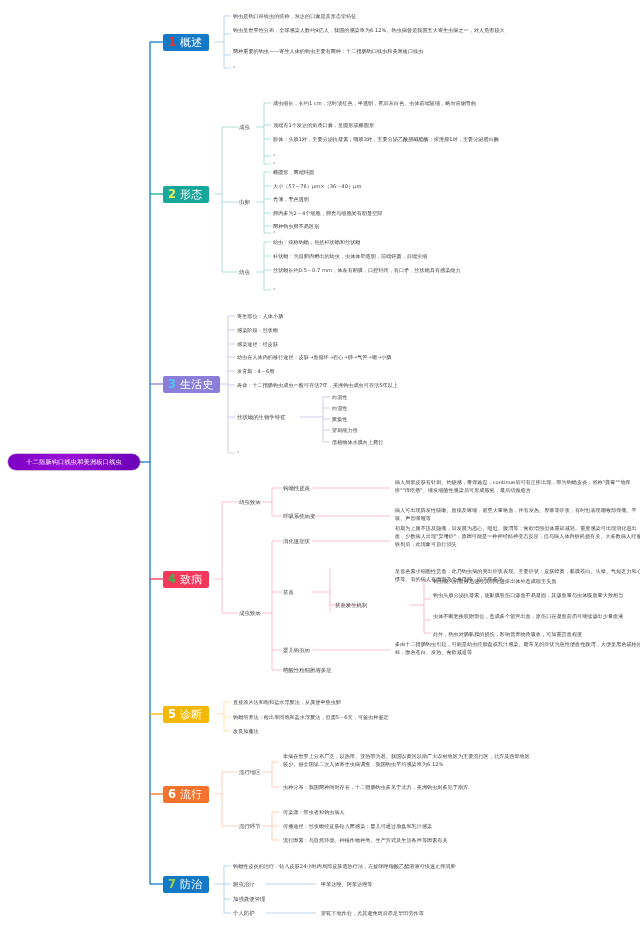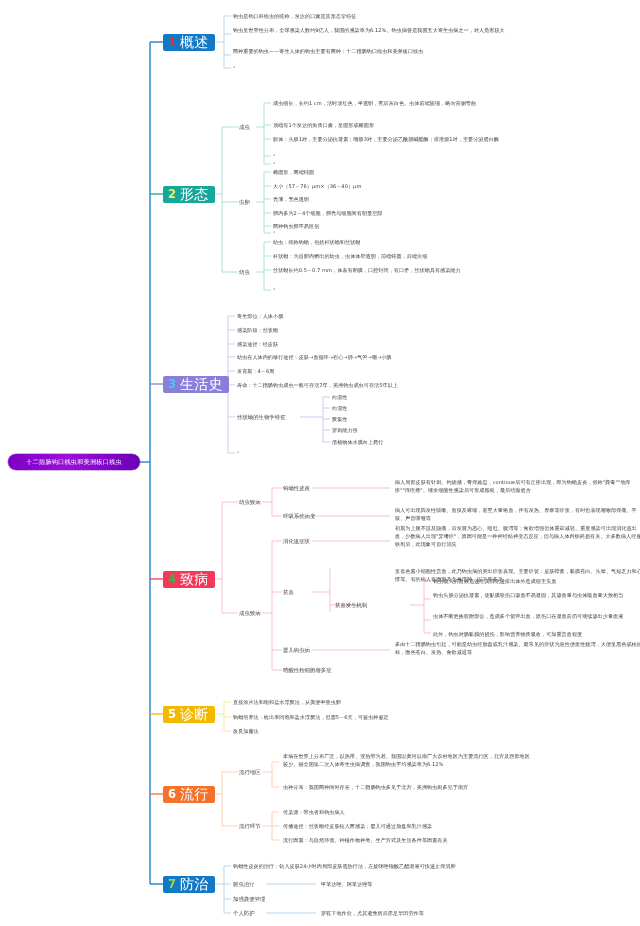--- a/index.html
+++ b/index.html
@@ -36,21 +36,21 @@
     display: flex; align-items: center;
     border-radius: 2px;
     padding: 0 6px 0 5px;
     white-space: nowrap;
     height: 17px;
   }
   .l1 .num {
     font-size: 11.5px; font-weight: bold; line-height: 1;
     margin-right: 4px; font-family: "DejaVu Sans", "Liberation Sans", sans-serif;
   }
-  .l1 .lbl { font-size: 14px; color: #ffffff; letter-spacing: .3px; }
+  .l1 .lbl { font-size: 11px; color: #ffffff; letter-spacing: .3px; }
 
   
   .leaf {
     position: absolute;
     font-size: 5.1px;
     line-height: 8.1px;
     color: #3c3c3c;
     letter-spacing: .05px;
   }
   .leaf.wrapw { width: 276px; }

